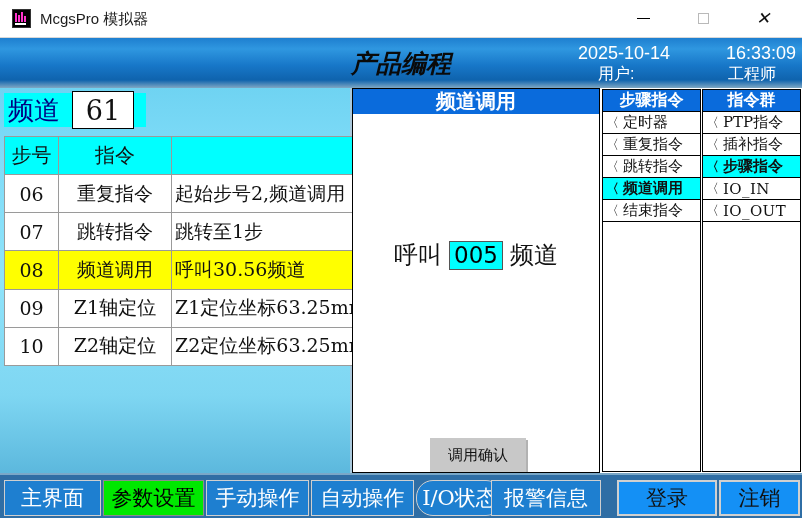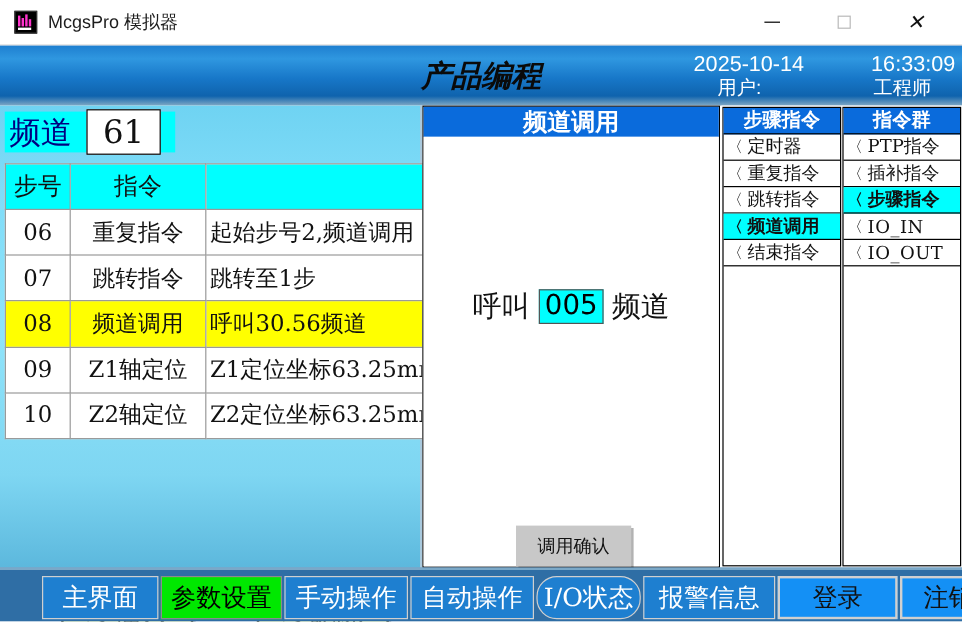--- a/index.html
+++ b/index.html
@@ -199,21 +199,20 @@
     background:#2f6ea5;
     border-top:2px solid #7aa8c8;box-sizing:border-box;
   }
   .navbtn{
     position:absolute;top:5px;height:36px;
     background:#1e7fd0;border:1px solid #cfcfcf;box-sizing:border-box;
     display:flex;align-items:center;justify-content:center;
     font-size:21px;color:#ffffff;
     font-family:"DejaVu Serif","Liberation Serif",serif;
     white-space:nowrap;
-    margin-left:31px;
   }
   .navbtn.active{background:#00e800;color:#000000;border-color:#8c8c8c;}
   .navbtn.plain{background:#1490f5;color:#111111;border:2px solid #d0d0d0;}
 </style>
 </head>
 <body>
 
 <div id="app">
 
   <div class="titlebar">
@@ -364,19 +363,19 @@
     </div>
   </div>
 
   <div class="bottombar">
     <div id="nav-container">
         <div class="navbtn" style="left: 4px; width: 97px;">主界面</div>
         <div class="navbtn active" style="left: 103px; width: 101px;">参数设置</div>
         <div class="navbtn" style="left: 206px; width: 103px;">手动操作</div>
         <div class="navbtn" style="left: 311px; width: 103px;">自动操作</div>
         <div class="navbtn" style="left: 416px; width: 87px; border-radius: 17px;">I/O状态</div>
-        <div class="navbtn" style="left: 505px; width: 110px;">报警信息</div>
+        <div class="navbtn" style="left: 491px; width: 110px;">报警信息</div>
         <div class="navbtn plain" style="left: 617px; width: 100px;">登录</div>
         <div class="navbtn plain" style="left: 719px; width: 81px;">注销</div>
       </div>
   </div>
 
 </div>
 
 </body></html>

